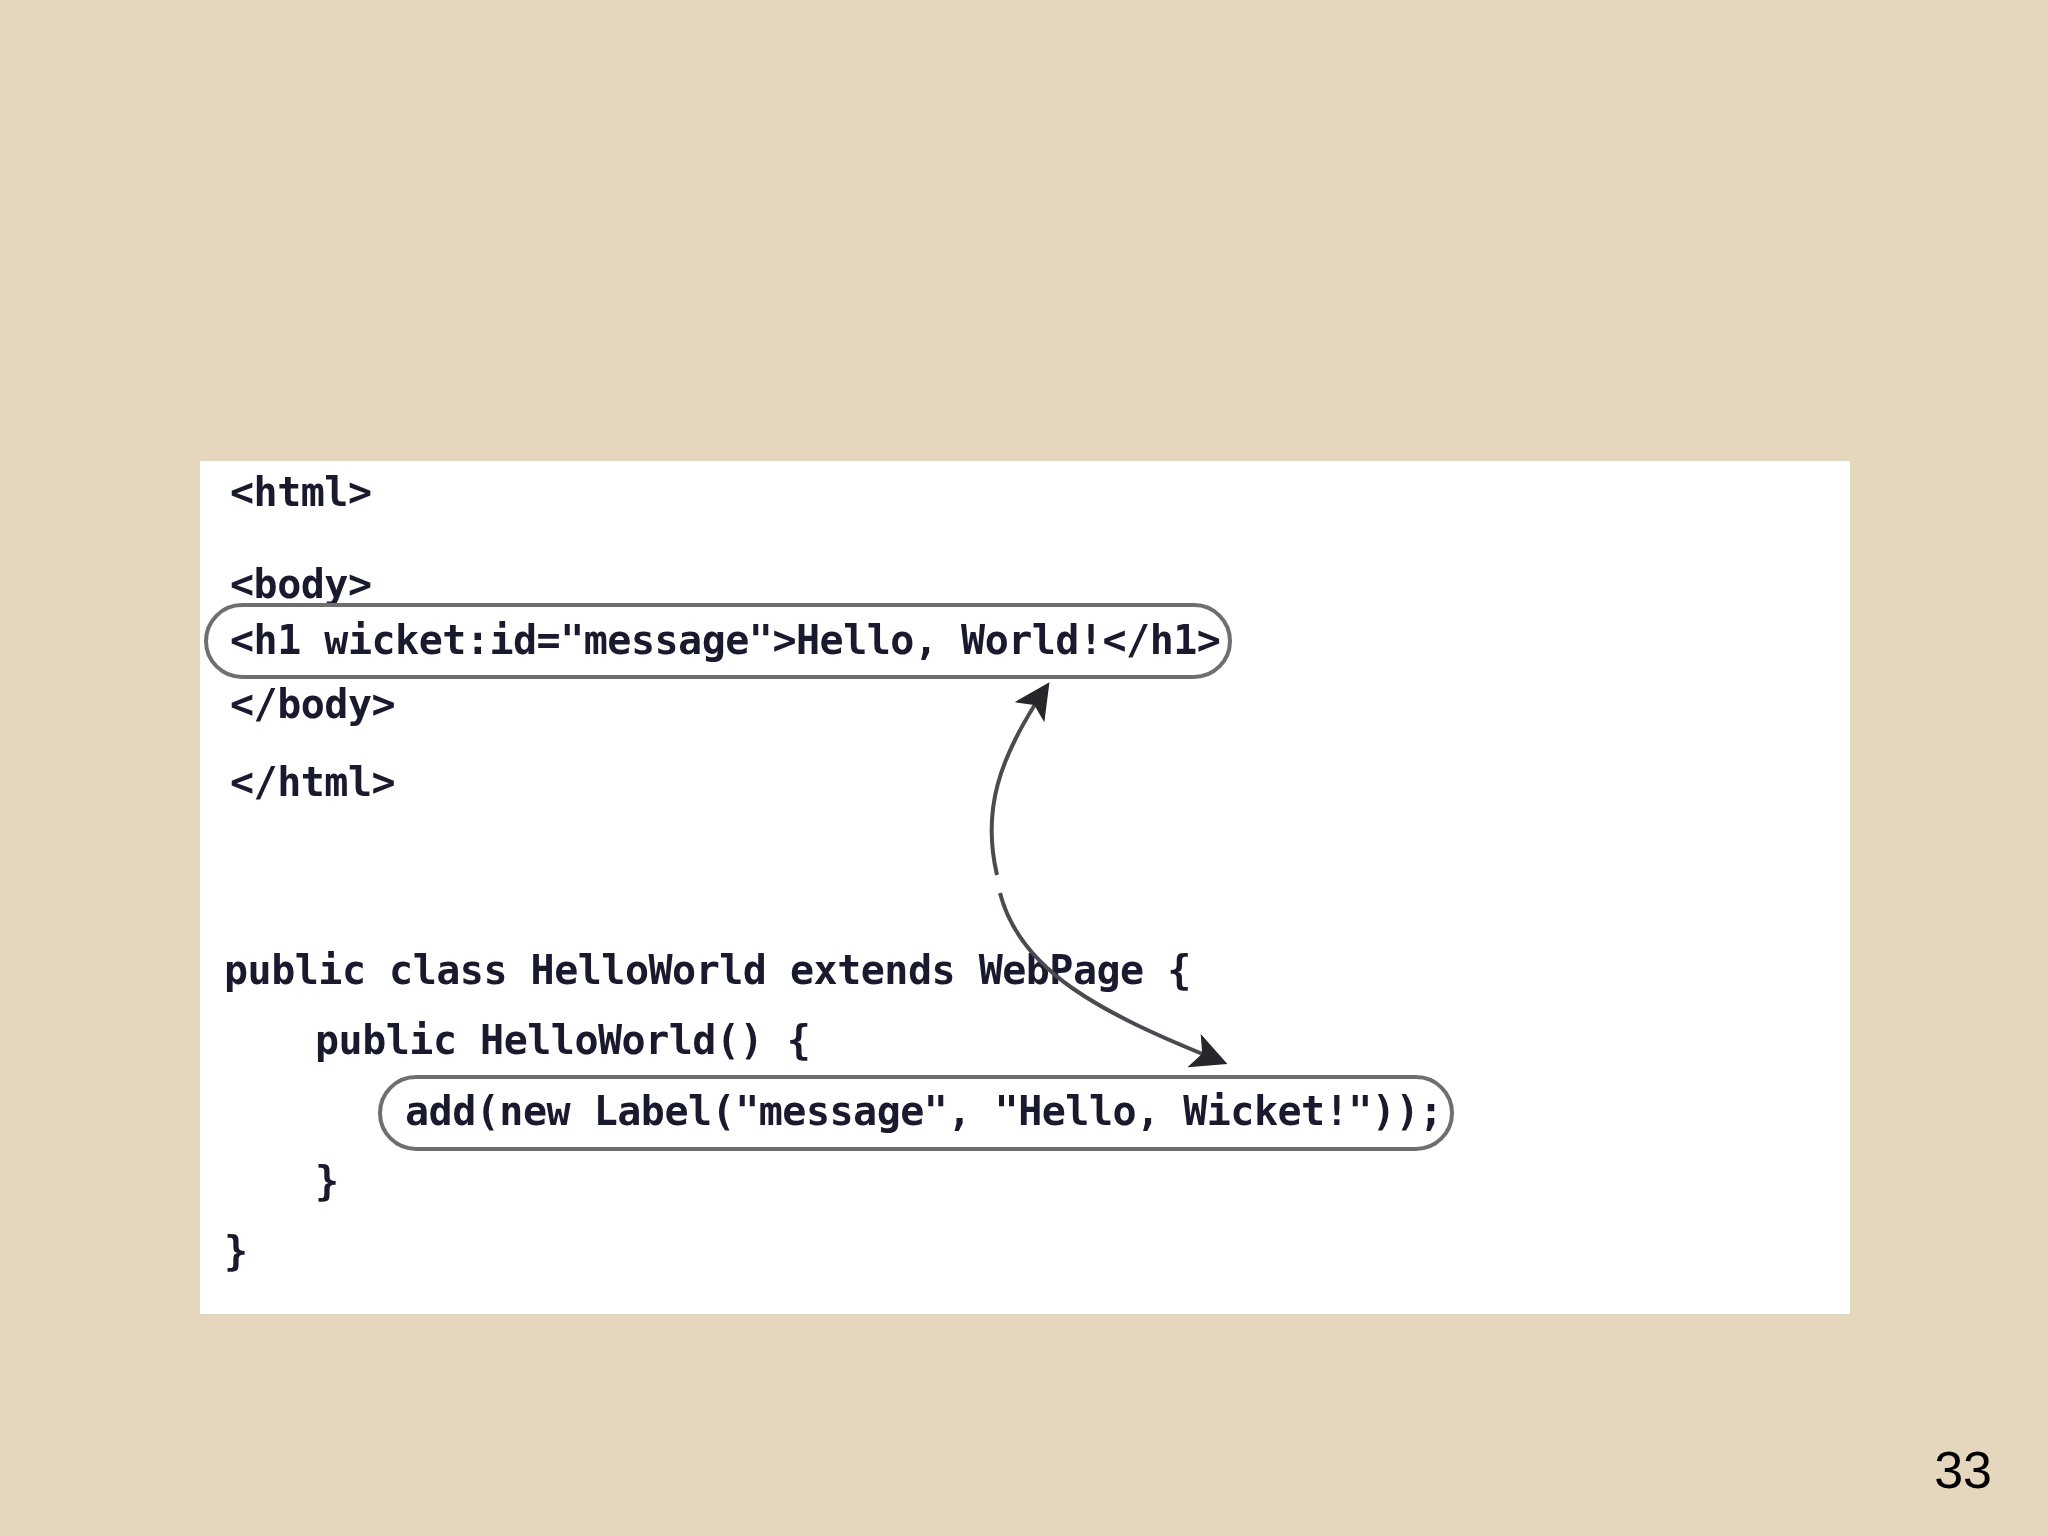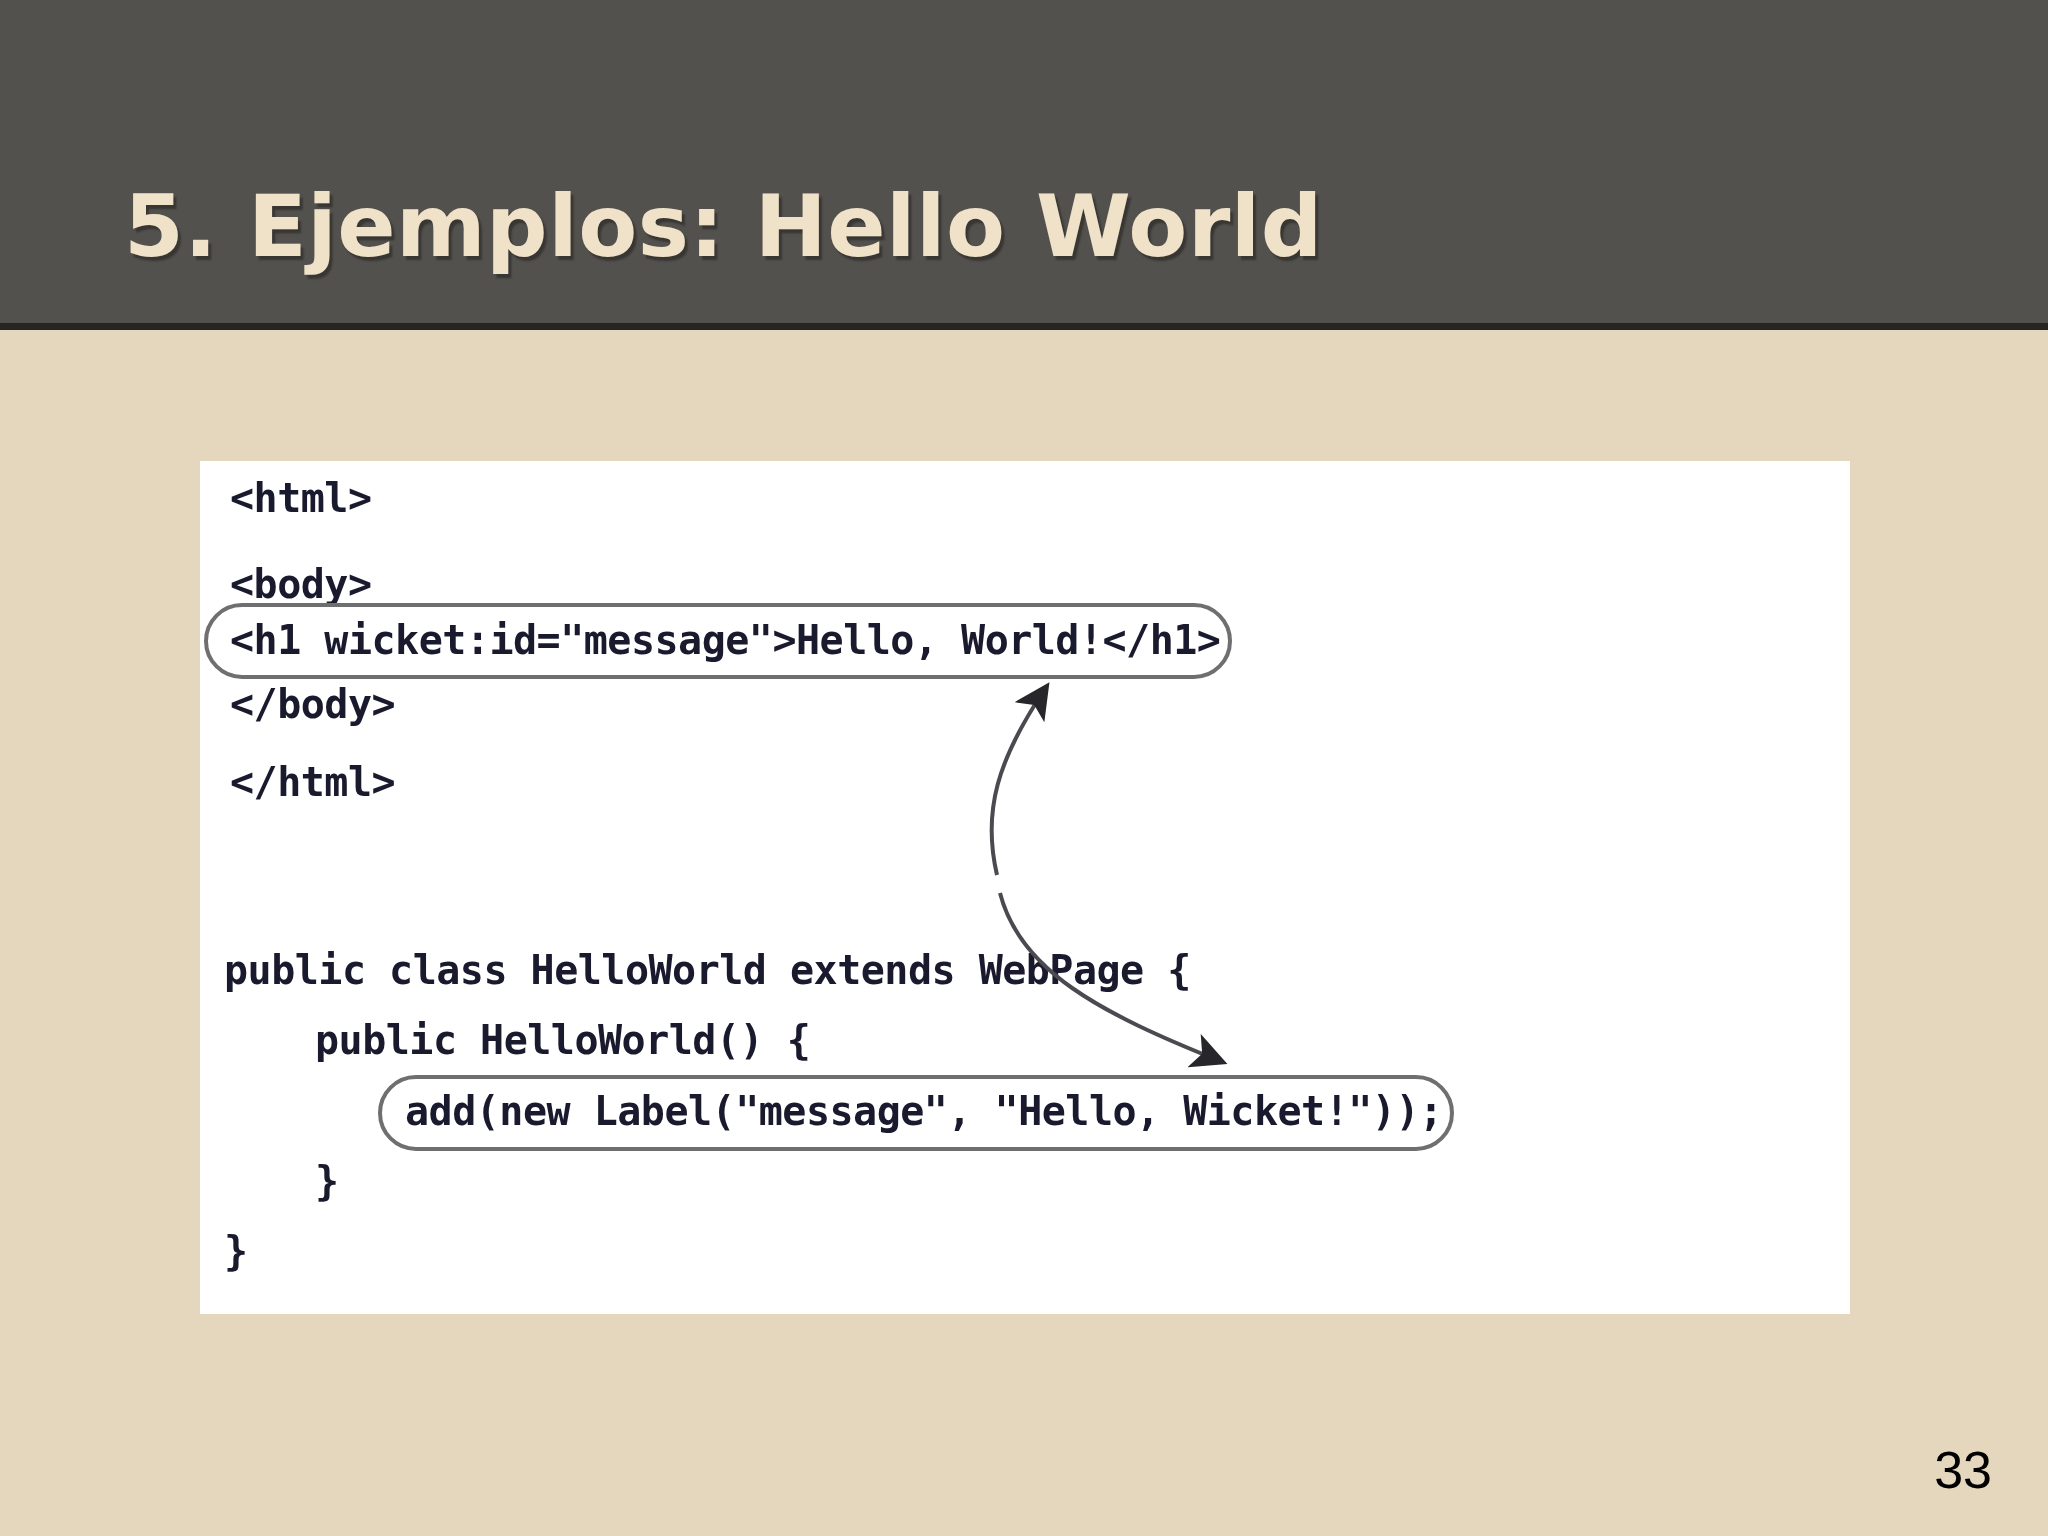--- a/index.html
+++ b/index.html
@@ -52,21 +52,21 @@
   .code {
     position: absolute;
     font-family: "DejaVu Sans Mono", monospace;
     font-size: 40px;
     font-weight: bold;
     color: #1a1a2e;
     white-space: pre;
     letter-spacing: -0.5px;
   }
   .markup-line { left: 30px; }
-  .l-html   { top: 14px; text-align: center; }
+  .l-html   { top: 8px; text-align: center; }
   .l-body   { top: 100px; }
   .l-h1     { top: 156px; }
   .l-cbody  { top: 220px; }
   .l-chtml  { top: 298px; }
 
   .l-class  { left: 24px;  top: 486px; }
   .l-ctor   { left: 115px; top: 556px; }
   .l-add    { left: 205px; top: 627px; }
   .l-brace1 { left: 115px; top: 697px; }
   .l-brace2 { left: 24px;  top: 767px; }
@@ -121,23 +121,20 @@
     font-size: 52px;
     color: #000000;
     text-align: right;
   }
 </style>
 </head>
 <body>
 
 <div class="slide">
 
-  <div class="header">
-    <div class="slide-title">5. Ejemplos: Hello World</div>
-  </div>
 
   <div class="figure">
 
     <div class="code markup-line l-html">&lt;html&gt;</div>
     <div class="code markup-line l-body">&lt;body&gt;</div>
     <div class="code markup-line l-h1">&lt;h1 wicket:id="message"&gt;Hello, World!&lt;/h1&gt;</div>
     <div class="code markup-line l-cbody">&lt;/body&gt;</div>
     <div class="code markup-line l-chtml">&lt;/html&gt;</div>
 
     <div class="code l-ctor">public HelloWorld() {</div>

